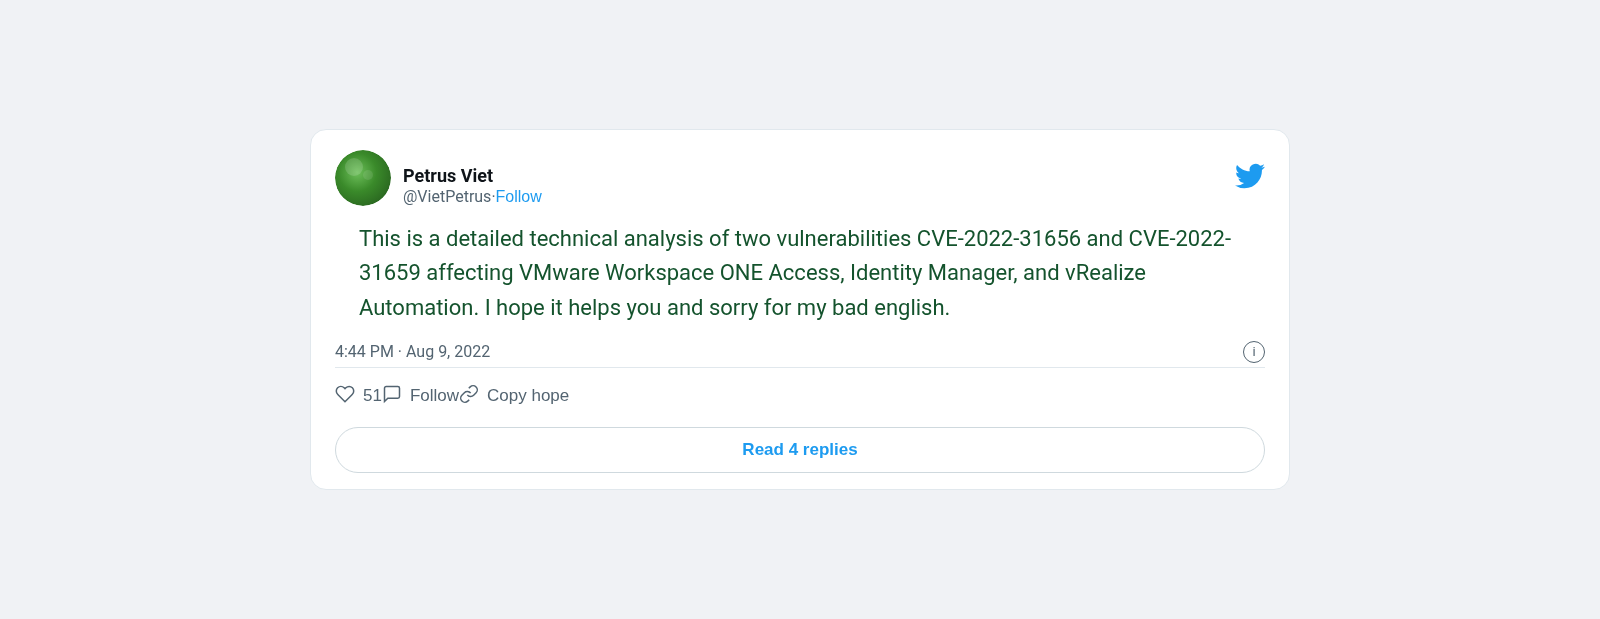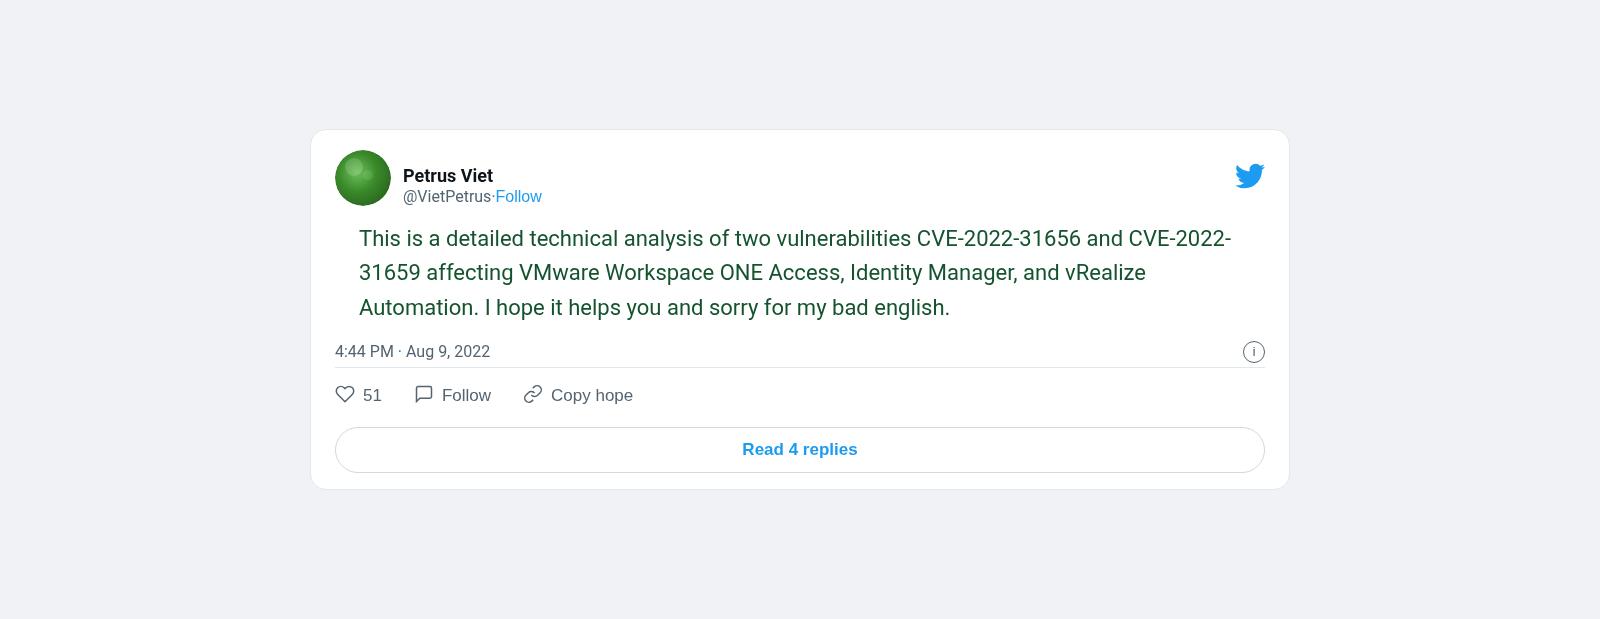--- a/index.html
+++ b/index.html
@@ -148,21 +148,20 @@
 
     .divider {
       height: 1px;
       background: #e1e8ed;
       margin-bottom: 12px;
     }
 
     .tweet-actions {
       display: flex;
       align-items: center;
-      gap: 32px;
       margin-bottom: 14px;
     }
 
     .action-btn {
       display: flex;
       align-items: center;
       gap: 8px;
       color: #536471;
       font-size: 17px;
       cursor: pointer;

